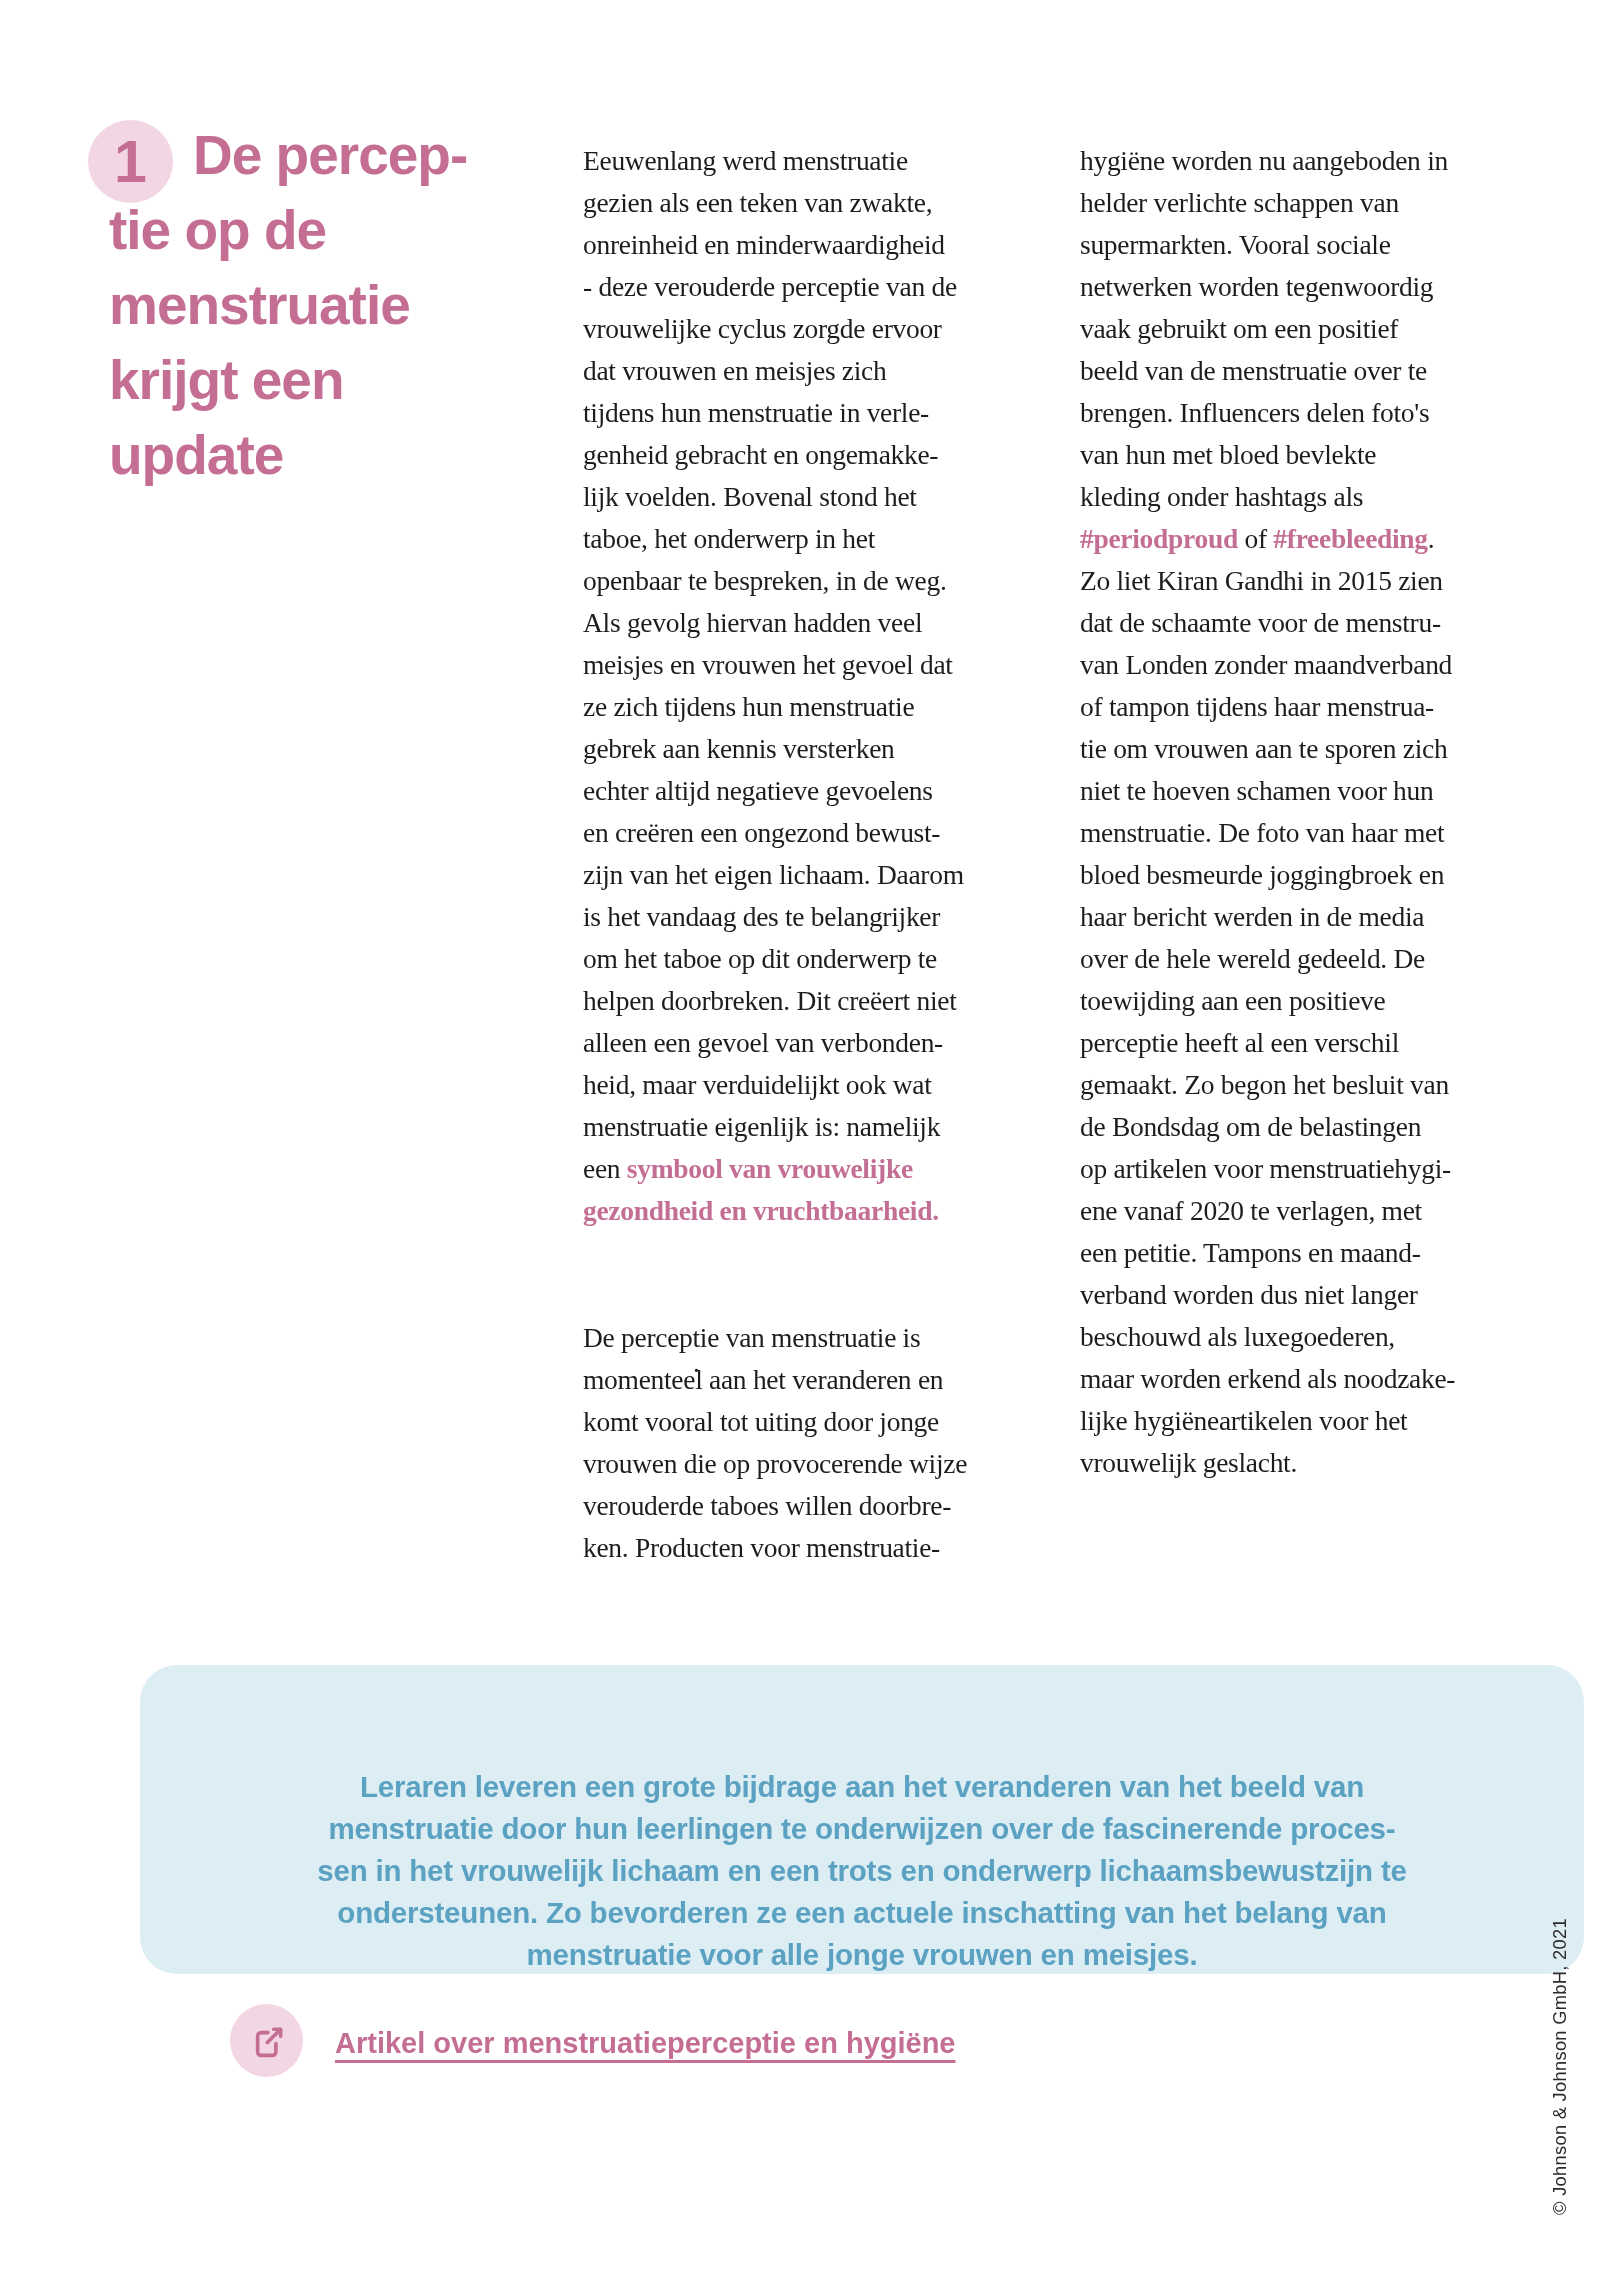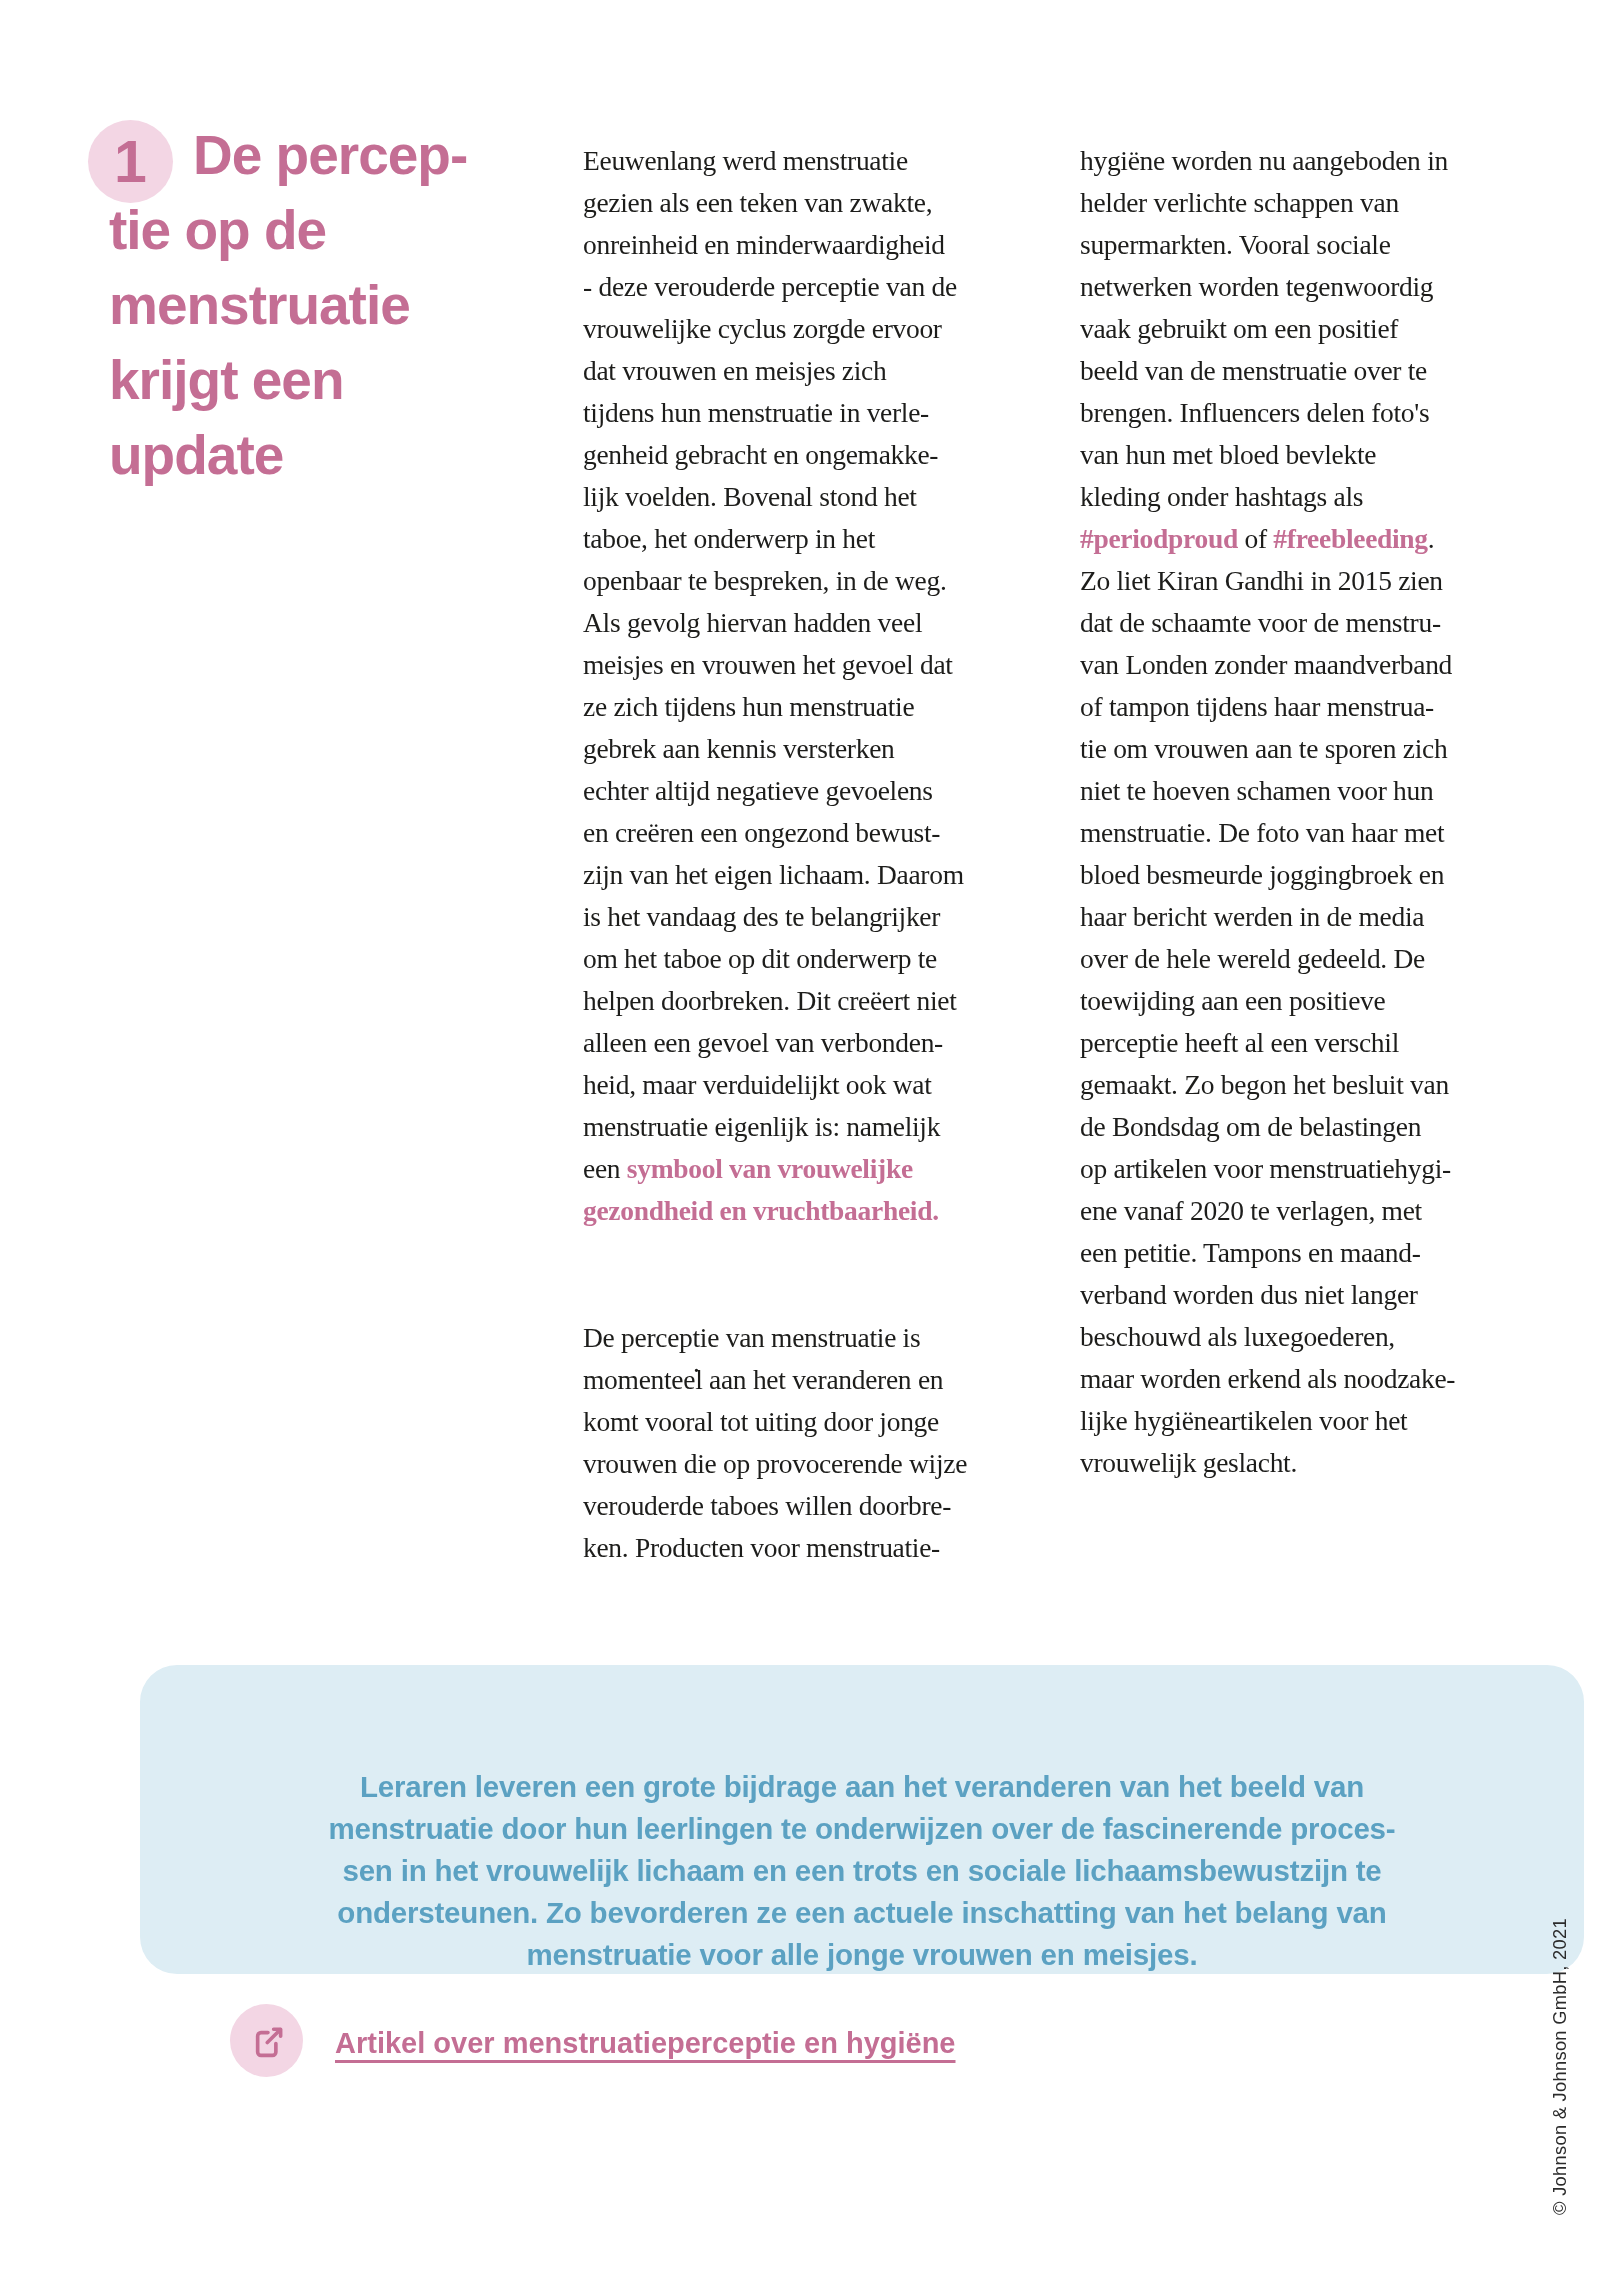--- a/index.html
+++ b/index.html
@@ -176,21 +176,21 @@
       <div class="line"><span>beschouwd als luxegoederen,</span></div>
       <div class="line"><span>maar worden erkend als noodzake-</span></div>
       <div class="line"><span>lijke hygiëneartikelen voor het</span></div>
       <div class="line"><span>vrouwelijk geslacht.</span></div>
     </div>
 
   <aside class="info-box">
     <div class="info-text">
         <div class="line"><span>Leraren leveren een grote bijdrage aan het veranderen van het beeld van</span></div>
         <div class="line"><span>menstruatie door hun leerlingen te onderwijzen over de fascinerende proces-</span></div>
-        <div class="line"><span>sen in het vrouwelijk lichaam en een trots en sociale lichaamsbewustzijn te</span></div>
+        <div class="line"><span>sen in het vrouwelijk lichaam en een trots en onderwerp lichaamsbewustzijn te</span></div>
         <div class="line"><span>ondersteunen. Zo bevorderen ze een actuele inschatting van het belang van</span></div>
         <div class="line"><span>menstruatie voor alle jonge vrouwen en meisjes.</span></div>
       </div>
   </aside>
 
   <span class="link-icon-badge">
     <svg width="38" height="38" viewBox="0 0 24 24" fill="none" stroke="#c46e94" stroke-width="2.3" stroke-linecap="round" stroke-linejoin="round">
       <path d="M16.2 4.6 H20.6 V9"></path>
       <path d="M20.3 4.9 L12.2 13"></path>
       <path d="M17.6 13.6 V19 a2.1 2.1 0 0 1 -2.1 2.1 H8.2 A2.1 2.1 0 0 1 6.1 19 V8.8 a2.1 2.1 0 0 1 2.1 -2.1 H12.6"></path>

